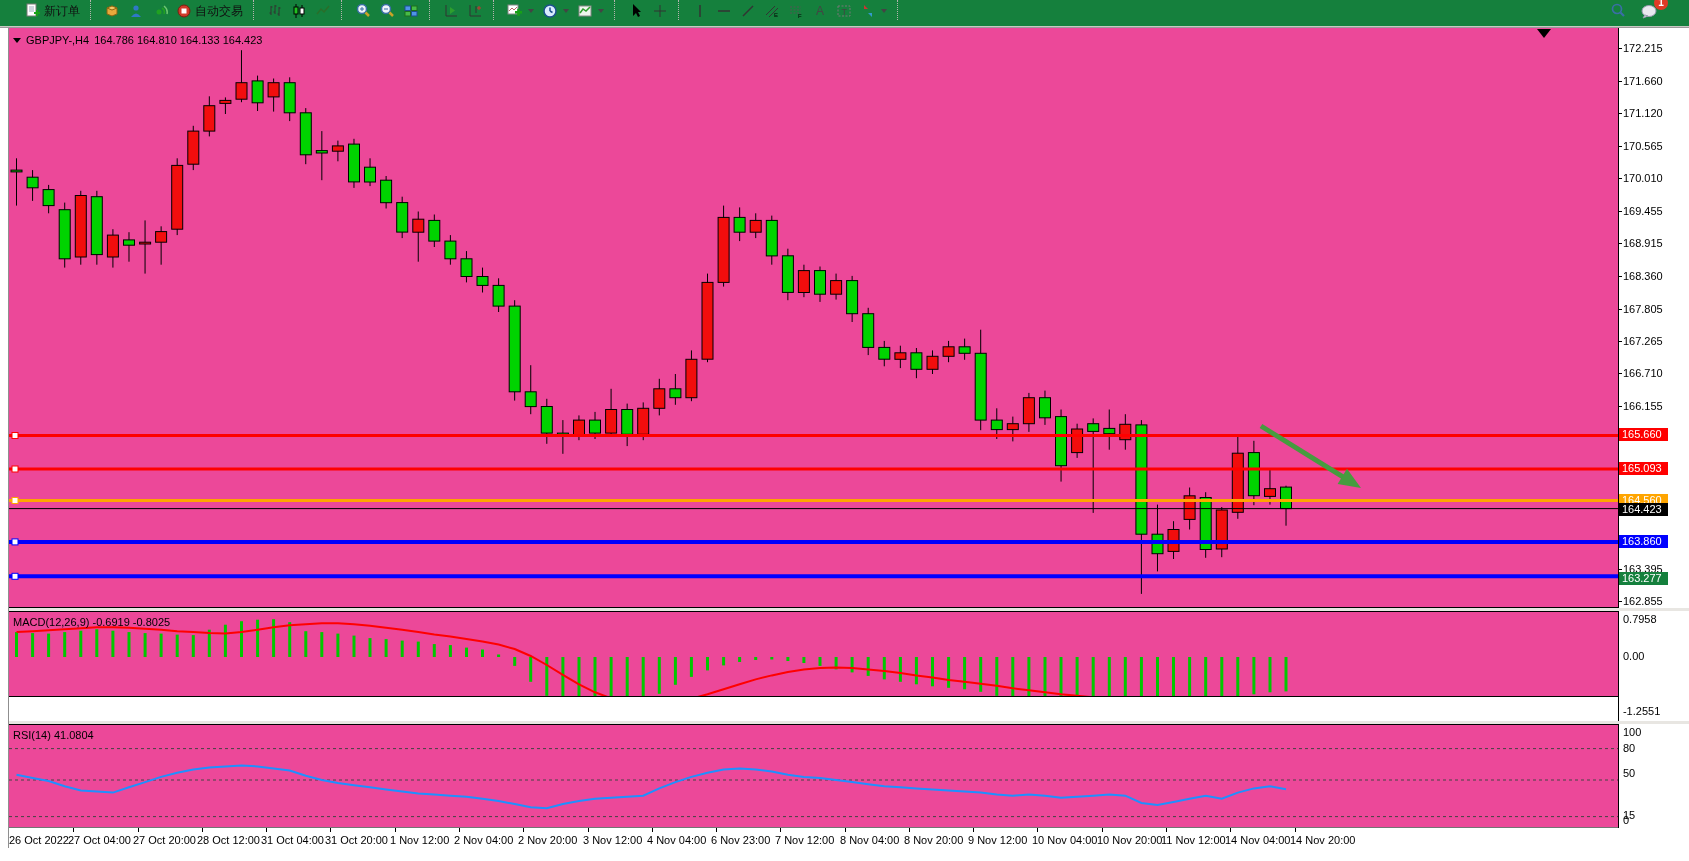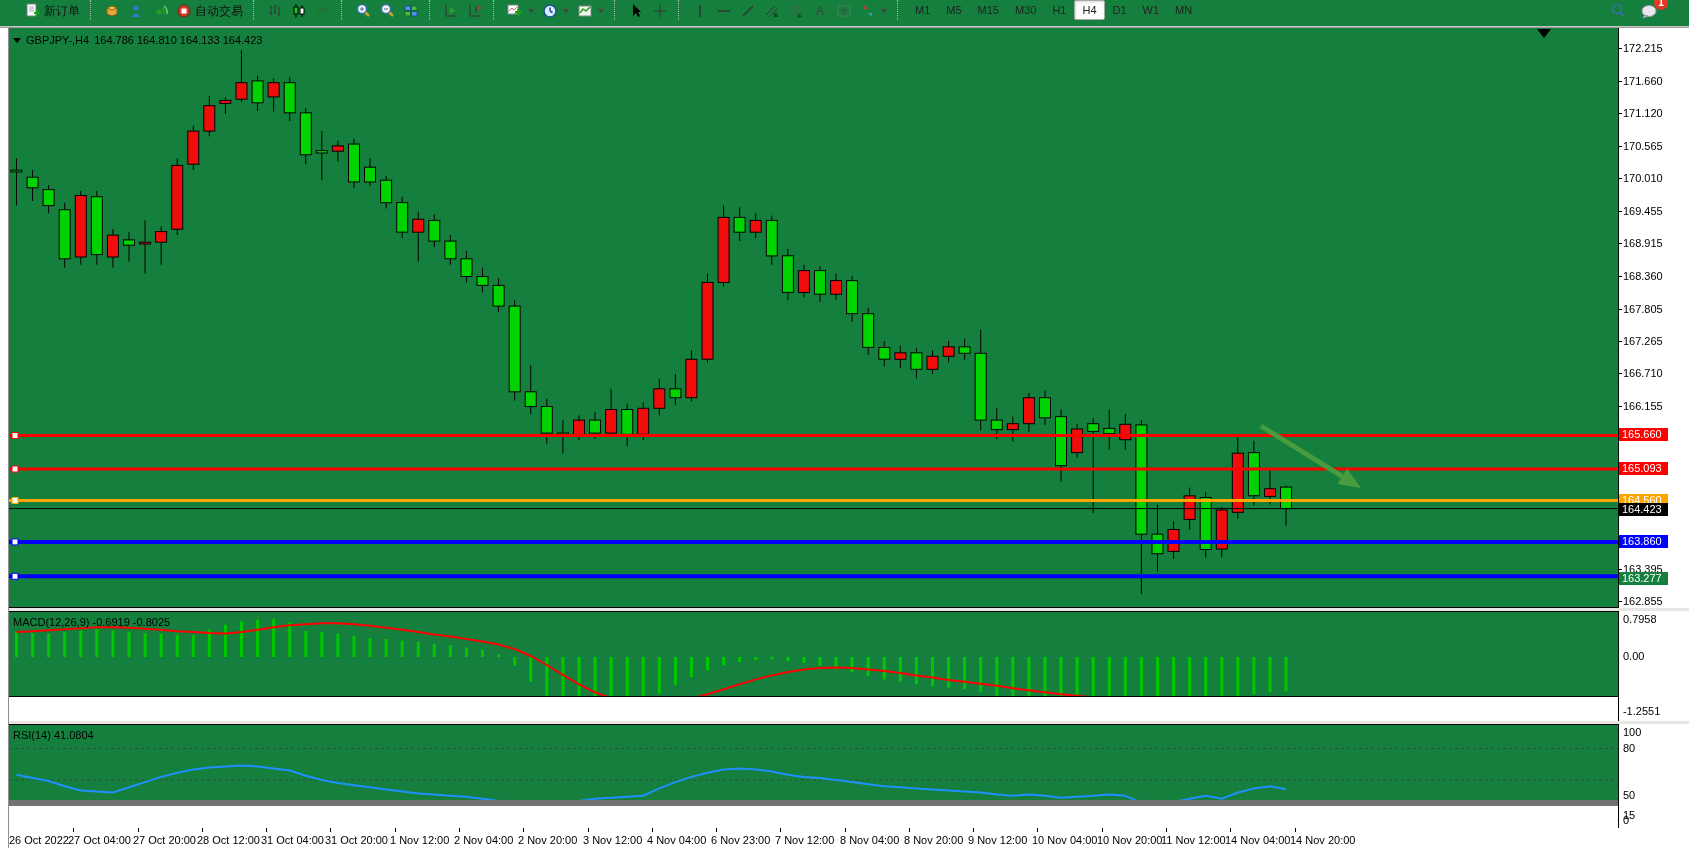--- a/index.html
+++ b/index.html
@@ -17,26 +17,26 @@
   .tf-btn.active{background:#fdfdfd;border:1px solid #a8a8a8;box-shadow:inset 1px 1px 2px #d8d8d8}
   .tb-right{margin-left:auto;display:flex;align-items:center;gap:6px;padding-right:6px}
   .chat-badge{position:relative;display:inline-flex}
   .badge-dot{position:absolute;top:-5px;right:-7px;background:#e03a26;color:#fff;font-size:10px;
     font-weight:bold;border-radius:8px;min-width:14px;height:14px;line-height:14px;text-align:center}
   
   .chart-wrap{position:relative;width:1689px;height:834px;background:#fff;padding-left:8px;
     border-top:1px solid #9a9a9a}
   .chart-col{border-left:1px solid #8f8f8f}
   .row{display:flex}
-  .pane{position:relative;width:1631px;background:#15803d;overflow:hidden}
+  .pane{position:relative;width:1631px;background:#ec4899;overflow:hidden}
   .pane svg{position:absolute;left:0;top:0}
   #main-pane{height:580px;border-bottom:1px solid #000}
   .pane-gap{height:3px;background:#e8e6e2;width:1680px}
   #macd-pane{height:86px;border-top:1px solid #000;border-bottom:1px solid #000}
-  #rsi-pane{height:82px;border-top:1px solid #000;border-bottom:6px solid #737373}
+  #rsi-pane{height:104px;border-top:1px solid #000;border-bottom:1px solid #737373}
   .scale{position:relative;width:72px;background:#fff;border-left:1px solid #000;font-size:11px}
   .ptick{position:absolute;left:4px;height:11px;line-height:11px;color:#000;white-space:nowrap}
   .tickdash{position:absolute;left:0;width:3px;height:1px;background:#000}
   .badge{position:absolute;left:0;width:49px;height:13px;line-height:13px;color:#fff;
     font-size:11px;padding-left:3px;white-space:nowrap}
   .chart-title{position:absolute;top:6px;left:4px;font-size:11px;color:#000;
     display:flex;align-items:center;gap:5px;z-index:5}
   .tri-down{width:0;height:0;border-left:4px solid transparent;border-right:4px solid transparent;
     border-top:5px solid #000}
   .shift-marker{position:absolute;top:1px;left:1528px;width:0;height:0;z-index:4;
@@ -291,31 +291,20 @@
   <div class="tb-btn">
     <span class="icon">
       <svg width="16" height="16">
           <polygon points="4,2 8,6 4,6" fill="#c33"></polygon>
           <polygon points="12,14 8,10 12,10" fill="#39c"></polygon>
         </svg>
     </span>
     <span class="caret"></span>
   </div>
   <span class="sep"></span>
-  <div id="tf-group" style="display: inline-flex;">
-      <span class="tf-btn">M1</span>
-      <span class="tf-btn">M5</span>
-      <span class="tf-btn">M15</span>
-      <span class="tf-btn">M30</span>
-      <span class="tf-btn">H1</span>
-      <span class="tf-btn active">H4</span>
-      <span class="tf-btn">D1</span>
-      <span class="tf-btn">W1</span>
-      <span class="tf-btn">MN</span>
-    </div>
   <div class="tb-right">
     <div class="tb-btn">
       <span class="icon">
         <svg width="16" height="16">
             <circle cx="7" cy="6" r="4.5" fill="none" stroke="#3a6ea5" stroke-width="1.7"></circle>
             <line x1="10.5" y1="9.5" x2="14" y2="13" stroke="#3a6ea5" stroke-width="2.2"></line>
           </svg>
       </span>
     </div>
     <div class="tb-btn chat-badge">
@@ -664,21 +653,21 @@
         <svg id="rsi-svg" width="1631" height="102">
             <line x1="0" y1="23.6" x2="1631" y2="23.6" stroke="#444" stroke-dasharray="3,3"></line>
             <line x1="0" y1="55.0" x2="1631" y2="55.0" stroke="#444" stroke-dasharray="3,3"></line>
             <line x1="0" y1="91.6" x2="1631" y2="91.6" stroke="#444" stroke-dasharray="3,3"></line>
             <polyline fill="none" stroke="#1e90ff" stroke-width="2" points="7.5,49.8 23.6,52.9 39.6,56.0 55.7,61.3 71.8,65.5 87.8,66.5 103.9,67.6 120.0,62.3 136.1,57.1 152.1,51.9 168.2,47.7 184.3,44.5 200.3,42.4 216.4,41.4 232.5,40.4 248.6,41.4 264.6,43.5 280.7,45.6 296.8,50.8 312.8,55.0 328.9,58.1 345.0,60.2 361.0,62.3 377.1,64.4 393.2,66.5 409.3,68.6 425.3,69.6 441.4,70.7 457.5,71.7 473.5,73.8 489.6,75.9 505.7,79.1 521.7,82.2 537.8,83.2 553.9,79.1 570.0,75.9 586.0,73.8 602.1,72.8 618.2,71.7 634.2,70.7 650.3,63.4 666.4,57.1 682.4,51.9 698.5,47.7 714.6,44.5 730.6,43.5 746.7,44.5 762.8,46.6 778.9,49.8 794.9,51.9 811.0,52.9 827.1,55.0 843.1,57.1 859.2,59.2 875.3,61.3 891.4,62.3 907.4,63.4 923.5,64.4 939.6,65.5 955.6,66.5 971.7,67.6 987.8,69.6 1003.8,70.7 1019.9,69.6 1036.0,70.7 1052.0,72.8 1068.1,71.7 1084.2,70.7 1100.3,69.6 1116.3,70.7 1132.4,78.0 1148.5,80.1 1164.5,77.0 1180.6,73.8 1196.7,70.7 1212.8,73.8 1228.8,67.6 1244.9,63.4 1261.0,61.3 1277.0,64.3"></polyline>
           </svg>
       </div>
       <div class="scale" id="rsi-scale" style="height:104px">
           <div class="ptick" style="top:3px">100</div>
           <div class="ptick" style="top:19px">80</div>
-          <div class="ptick" style="top:66px">50</div>
+          <div class="ptick" style="top:44px">50</div>
           <div class="ptick" style="top:86px">15</div>
           <div class="ptick" style="top:91px">0</div>
         </div>
     </div>
 
     <div class="time-axis" id="time-axis">
         <div class="taxis-label" style="left:0px">26 Oct 2022</div>
         <div class="taxis-tick" style="left:64px"></div>
         <div class="taxis-label" style="left:59px">27 Oct 04:00</div>
         <div class="taxis-tick" style="left:129px"></div>

